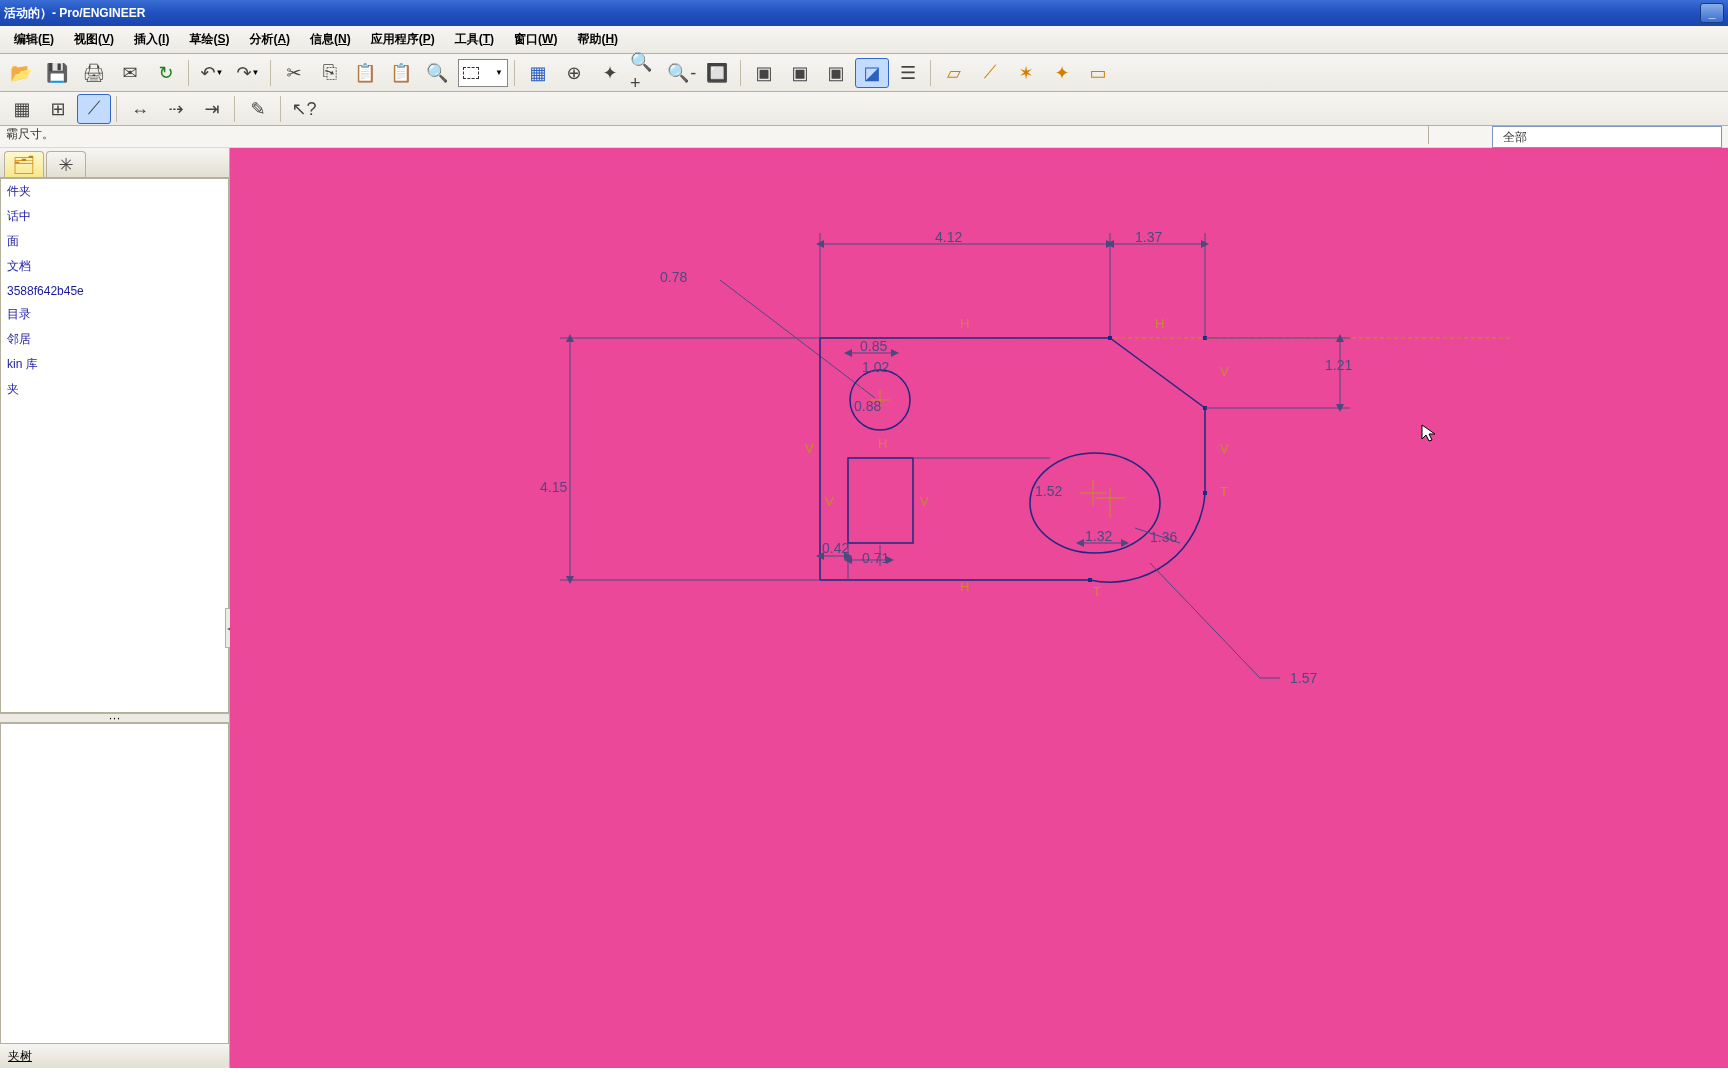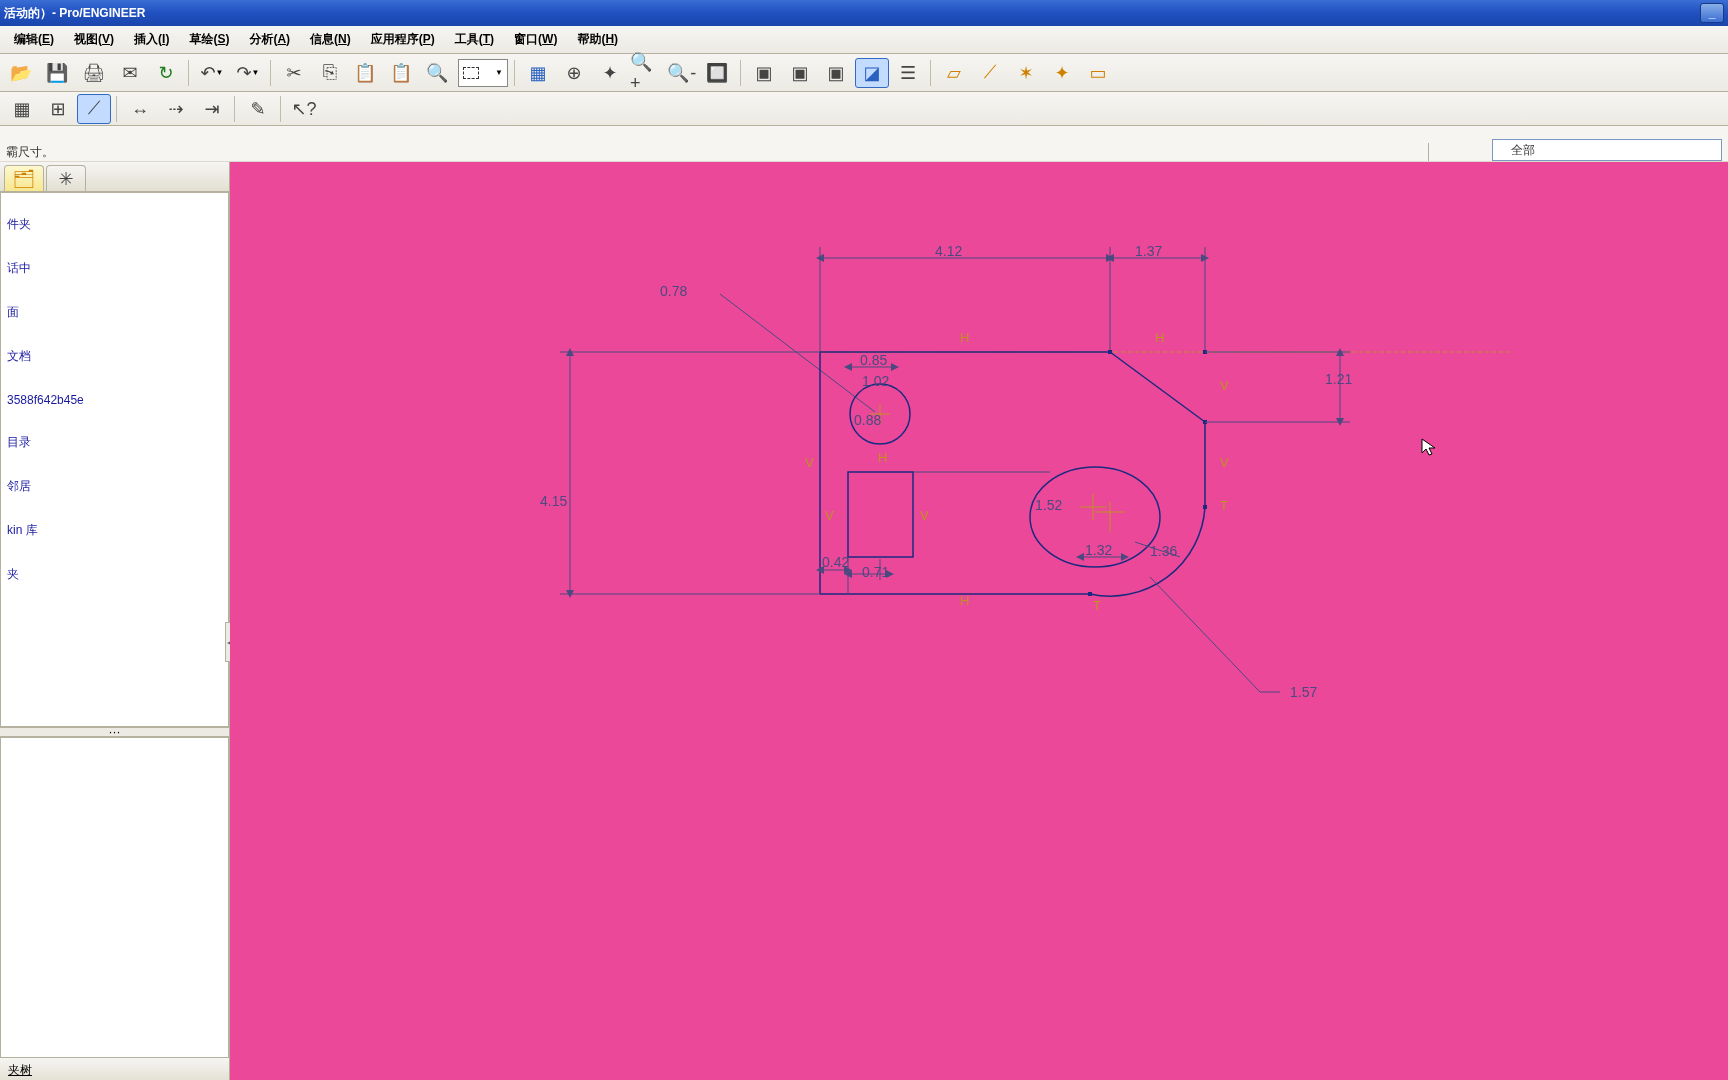--- a/index.html
+++ b/index.html
@@ -14,31 +14,31 @@
   .menu-u { text-decoration: underline; }
   
   .toolbar-row { background: linear-gradient(to bottom, #f6f5f2, #eceae3); border-bottom: 1px solid #b5b19e; display: flex; align-items: center; padding: 2px 4px; height: 38px; }
   .tb-btn { width: 34px; height: 30px; display: inline-flex; align-items: center; justify-content: center; margin: 0 1px; border: 1px solid transparent; border-radius: 3px; cursor: default; }
   .tb-btn.active { border: 1px solid #316AC5; background: #c2dbff; }
   .tb-sep { width: 2px; height: 26px; border-left: 1px solid #c0bca8; margin: 0 4px; }
   .tb-dropdown { width: 50px; height: 28px; border: 1px solid #888; background: white; display: inline-flex; align-items: center; justify-content: space-between; padding: 0 4px; margin: 0 2px;}
   
   .toolbar-row2 { background: linear-gradient(to bottom, #f6f5f2, #eceae3); border-bottom: 1px solid #b5b19e; display: flex; align-items: center; padding: 2px 4px; height: 34px; }
   
-  .status-row { height: 36px; background: #f6f5f2; border-bottom: 1px solid #dcdacf; display: flex; align-items: flex-end; padding: 0 6px; font-size: 12px; color: #333; gap: 48px; }
+  .status-row { height: 22px; background: #f6f5f2; border-bottom: 1px solid #dcdacf; display: flex; align-items: flex-start; padding: 0 6px; font-size: 12px; color: #333; gap: 48px; }
   .status-row .spacer { flex: 1; }
-  .filter-box { width: 230px; height: 22px; border: 1px solid #7a98c0; background: white; padding: 2px 18px; margin-left: 4px; }
+  .filter-box { width: 230px; height: 22px; border: 1px solid #7a98c0; background: white; padding: 2px 10px; margin-left: 4px; }
   
   .main { display: flex; height: 920px; }
   .side-panel { width: 230px; background: #eceae3; border-right: 1px solid #b5b19e; display: flex; flex-direction: column; position: relative; }
   .side-tabs { height: 30px; background: linear-gradient(to bottom, #f6f5f2, #e2dfd2); border-bottom: 1px solid #b5b19e; display: flex; align-items: flex-end; padding: 0 4px; }
   .side-tab { width: 40px; height: 26px; border: 1px solid #b5b19e; border-bottom: none; border-radius: 4px 4px 0 0; background: linear-gradient(to bottom, #fdf8d0, #f7e78e); margin-right: 2px; display: inline-flex; align-items: center; justify-content: center; }
   .side-tab.inactive { background: linear-gradient(to bottom, #f6f5f2, #e2dfd2); }
   .side-list { flex: 1; background: white; border: 1px solid #b5b19e; overflow: hidden; }
-  .side-list-item { padding: 4px 6px; font-size: 13px; color: #1a1aa0; cursor: default; white-space: nowrap; margin-top: 19px; }
+  .side-list-item { padding: 4px 6px; font-size: 13px; color: #1a1aa0; cursor: default; white-space: nowrap; }
   .side-splitter { height: 10px; background: #eceae3; border-top: 1px solid #b5b19e; border-bottom: 1px solid #b5b19e; display: flex; align-items: center; justify-content: center; }
   .side-bottom { height: 24px; background: linear-gradient(to bottom, #f6f5f2, #e2dfd2); padding: 4px 8px; font-size: 13px; text-decoration: underline; }
   .splitter-handle { position: absolute; right: -4px; top: 50%; width: 8px; height: 40px; background: #eceae3; border: 1px solid #b5b19e; display: flex; align-items: center; justify-content: center; font-size: 8px; color: #666; }
   
   .canvas { flex: 1; background: #ec4899; position: relative; overflow: hidden; }
   .canvas svg { position: absolute; top: 0; left: 0; }
   .dim-text { font-family: Arial; font-size: 14px; fill: #4a4a80; }
   .constraint-text { font-family: Arial; font-size: 13px; fill: #c09020; font-weight: normal; }
   .dim-line { stroke: #4a4a80; stroke-width: 1; fill: none; }
   .sketch-line { stroke: #1a2a80; stroke-width: 1.5; fill: none; }

